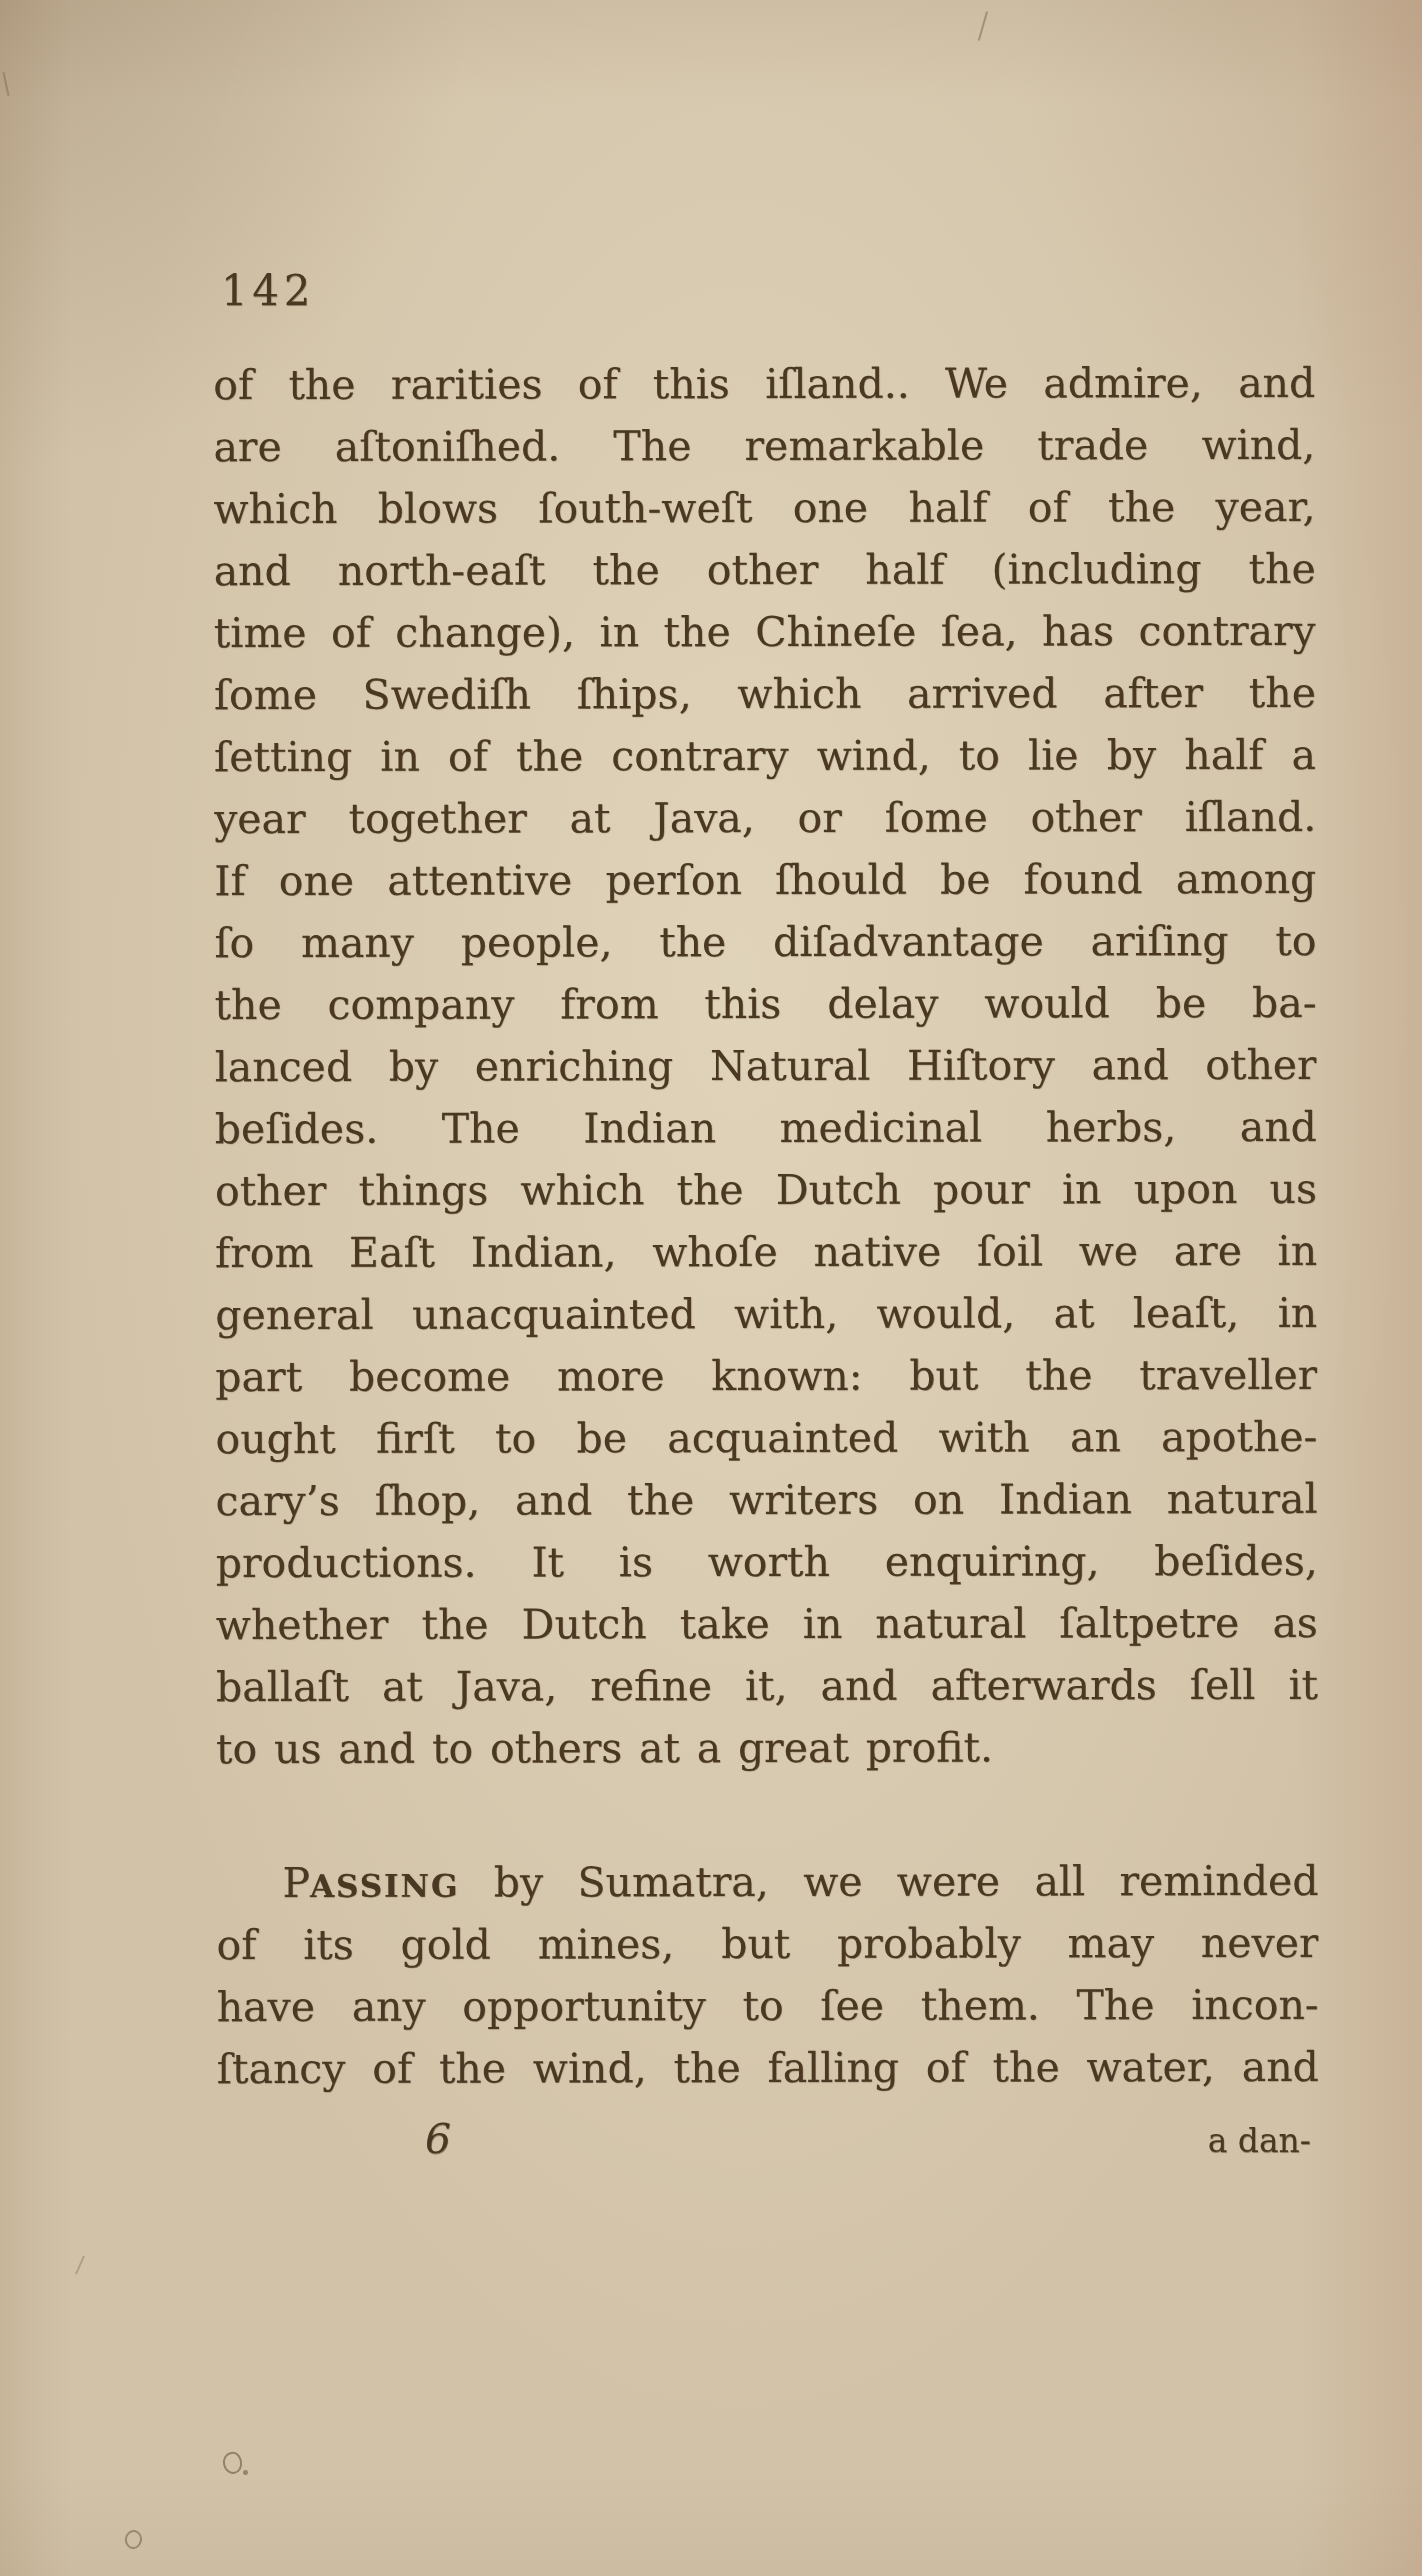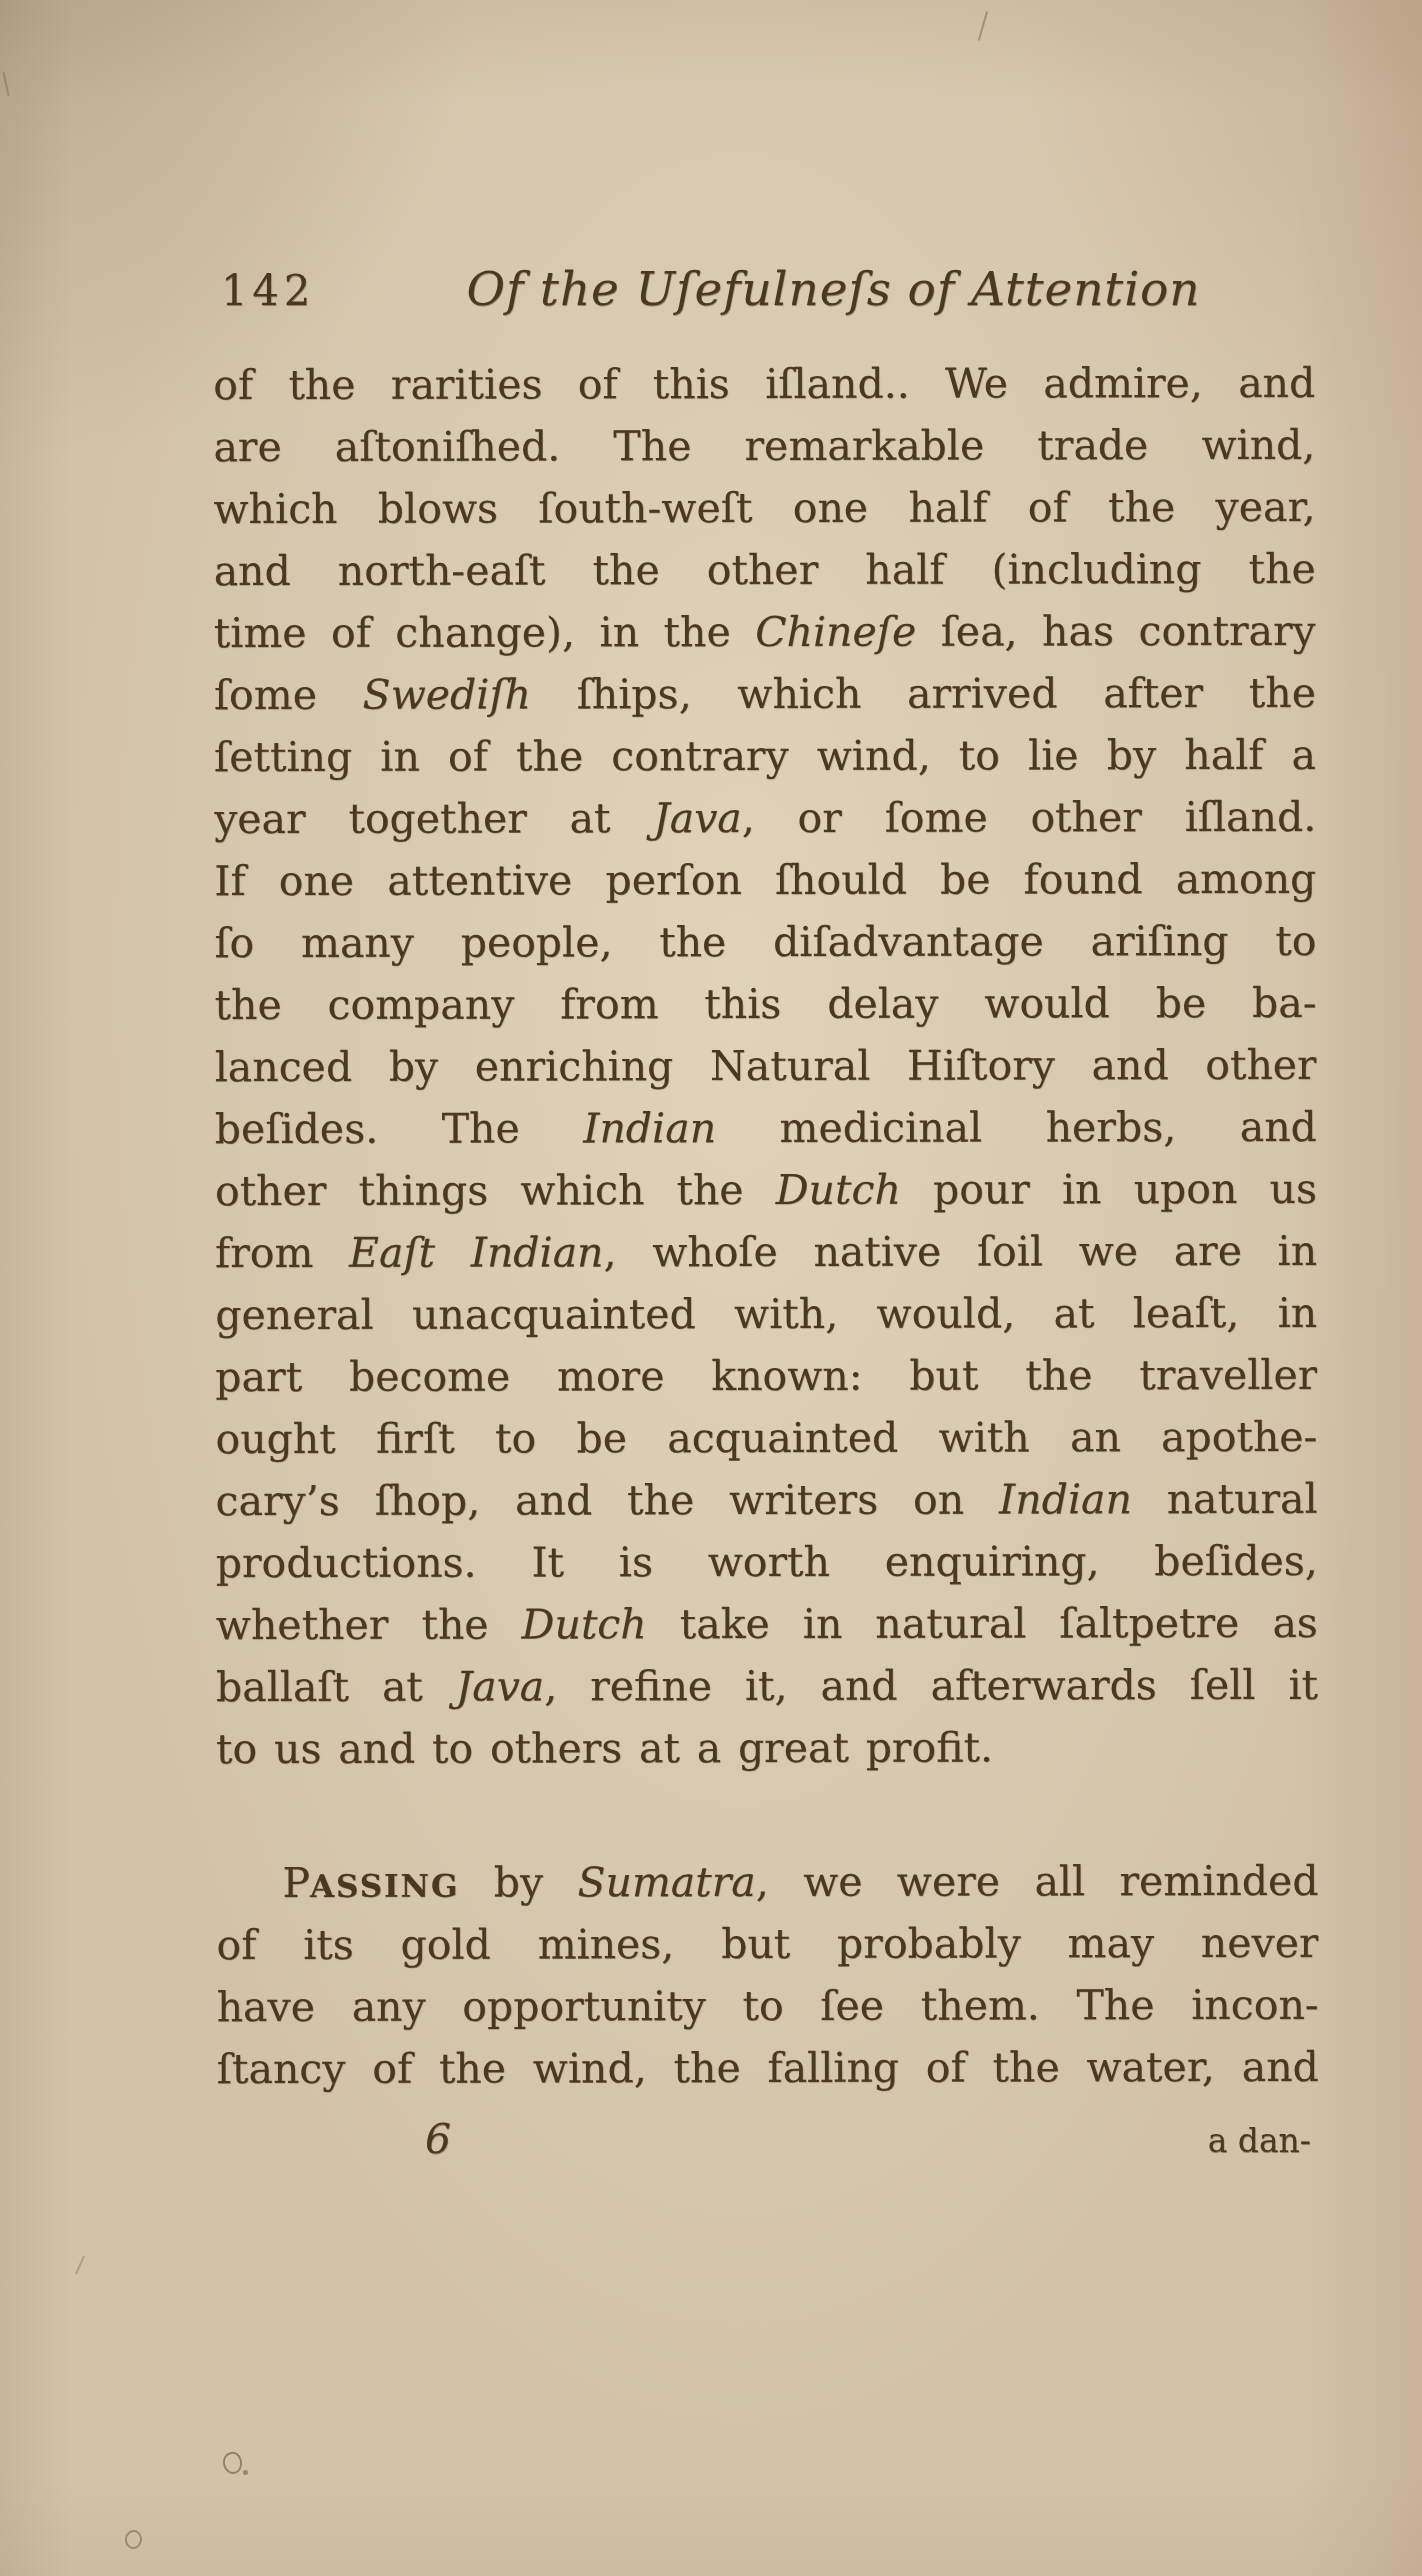--- a/index.html
+++ b/index.html
@@ -35,21 +35,21 @@
     transform:rotate(-0.12deg);
   }
   .line {
     font-size:41px; line-height:62px; height:62px;
     text-align:justify; text-align-last:justify;
     word-spacing:0.09em; overflow:hidden;
   }
   .paragraph + .paragraph { margin-top:72px; }
   .paragraph:not(.justify-last) .line:last-child { text-align-last:left; }
   .paragraph.indented .line:first-child { text-indent:66px; }
-  .italic { font-style:italic; }
+  .italic { }
   .smallcaps { text-transform:uppercase; font-size:0.76em; letter-spacing:0.06em;font-weight:bold; }
 
   .footer-signature {
     position:absolute; left:425px; top:2115px;
     font-size:41px; font-style:italic;
   }
   .footer-catchword {
     position:absolute; right:112px; top:2121px;
     font-size:33px;
   }
@@ -68,21 +68,20 @@
   .speck-hair-3 { left:79px; top:2255px; width:1.8px; height:20px;
     background:rgba(90,70,42,0.28); transform:rotate(24deg); }
 </style>
 </head>
 <body>
 
 <div class="page">
 
   <div class="header-pagenum ink">142</div>
 
-  <div class="header-title ink">Of the Uſefulneſs of Attention</div>
 
   <div class="body-text ink">
       <div class="paragraph">
         <div class="line"><span>of the rarities of this iſland.. We admire, and</span></div>
         <div class="line"><span>are aſtoniſhed. The remarkable trade wind,</span></div>
         <div class="line"><span>which blows ſouth-weſt one half of the year,</span></div>
         <div class="line"><span>and north-eaſt the other half (including the</span></div>
         <div class="line"><span>time of change), in the </span><span class="italic">Chineſe</span><span> ſea, has contrary</span></div>
         <div class="line"><span>ſome </span><span class="italic">Swediſh</span><span> ſhips, which arrived after the</span></div>
         <div class="line"><span>ſetting in of the contrary wind, to lie by half a</span></div>

